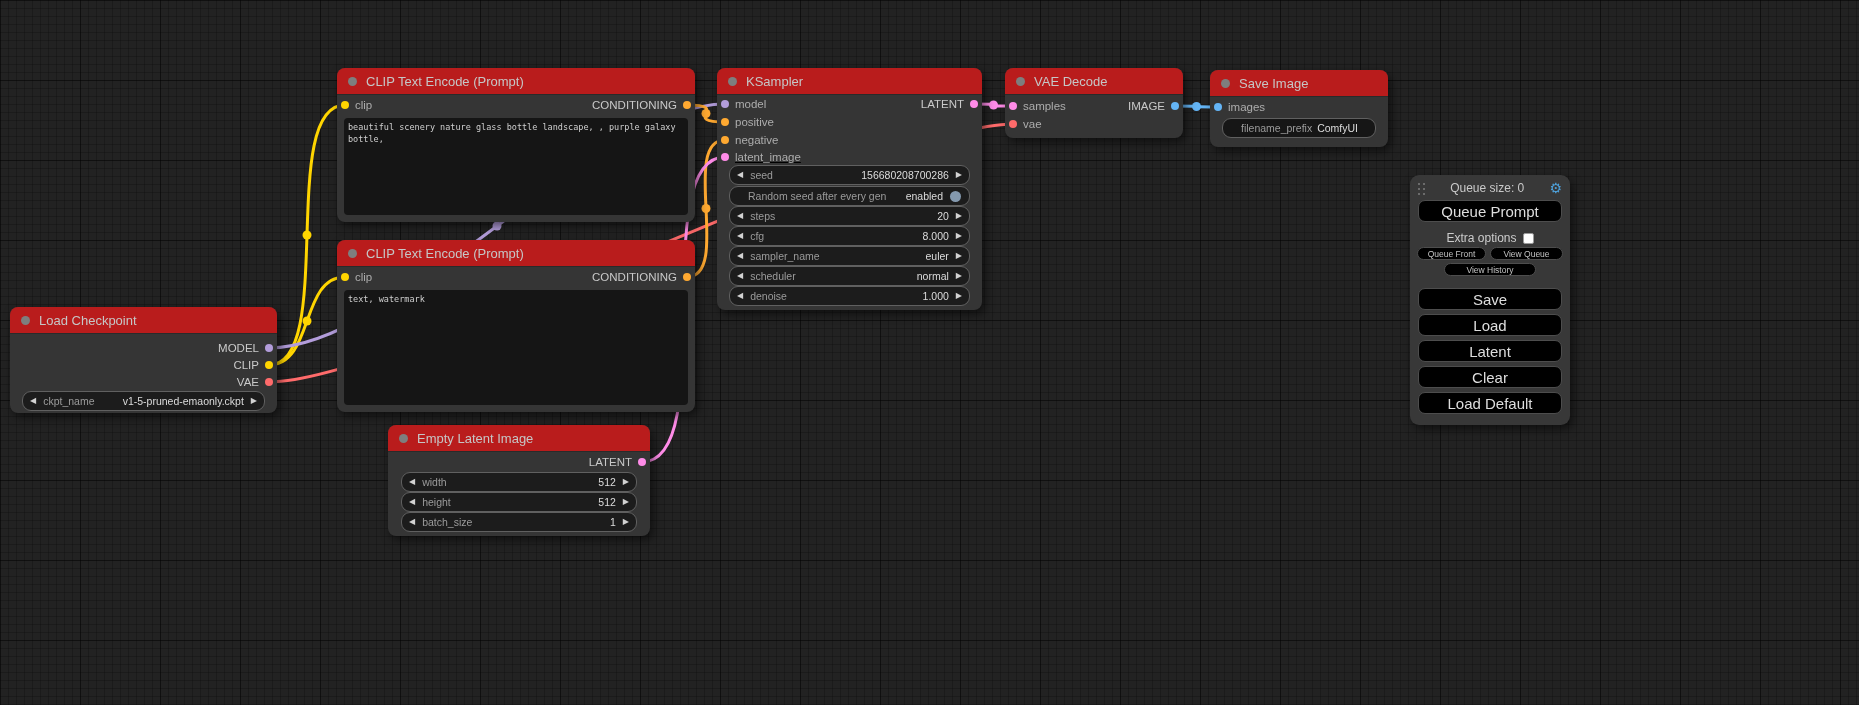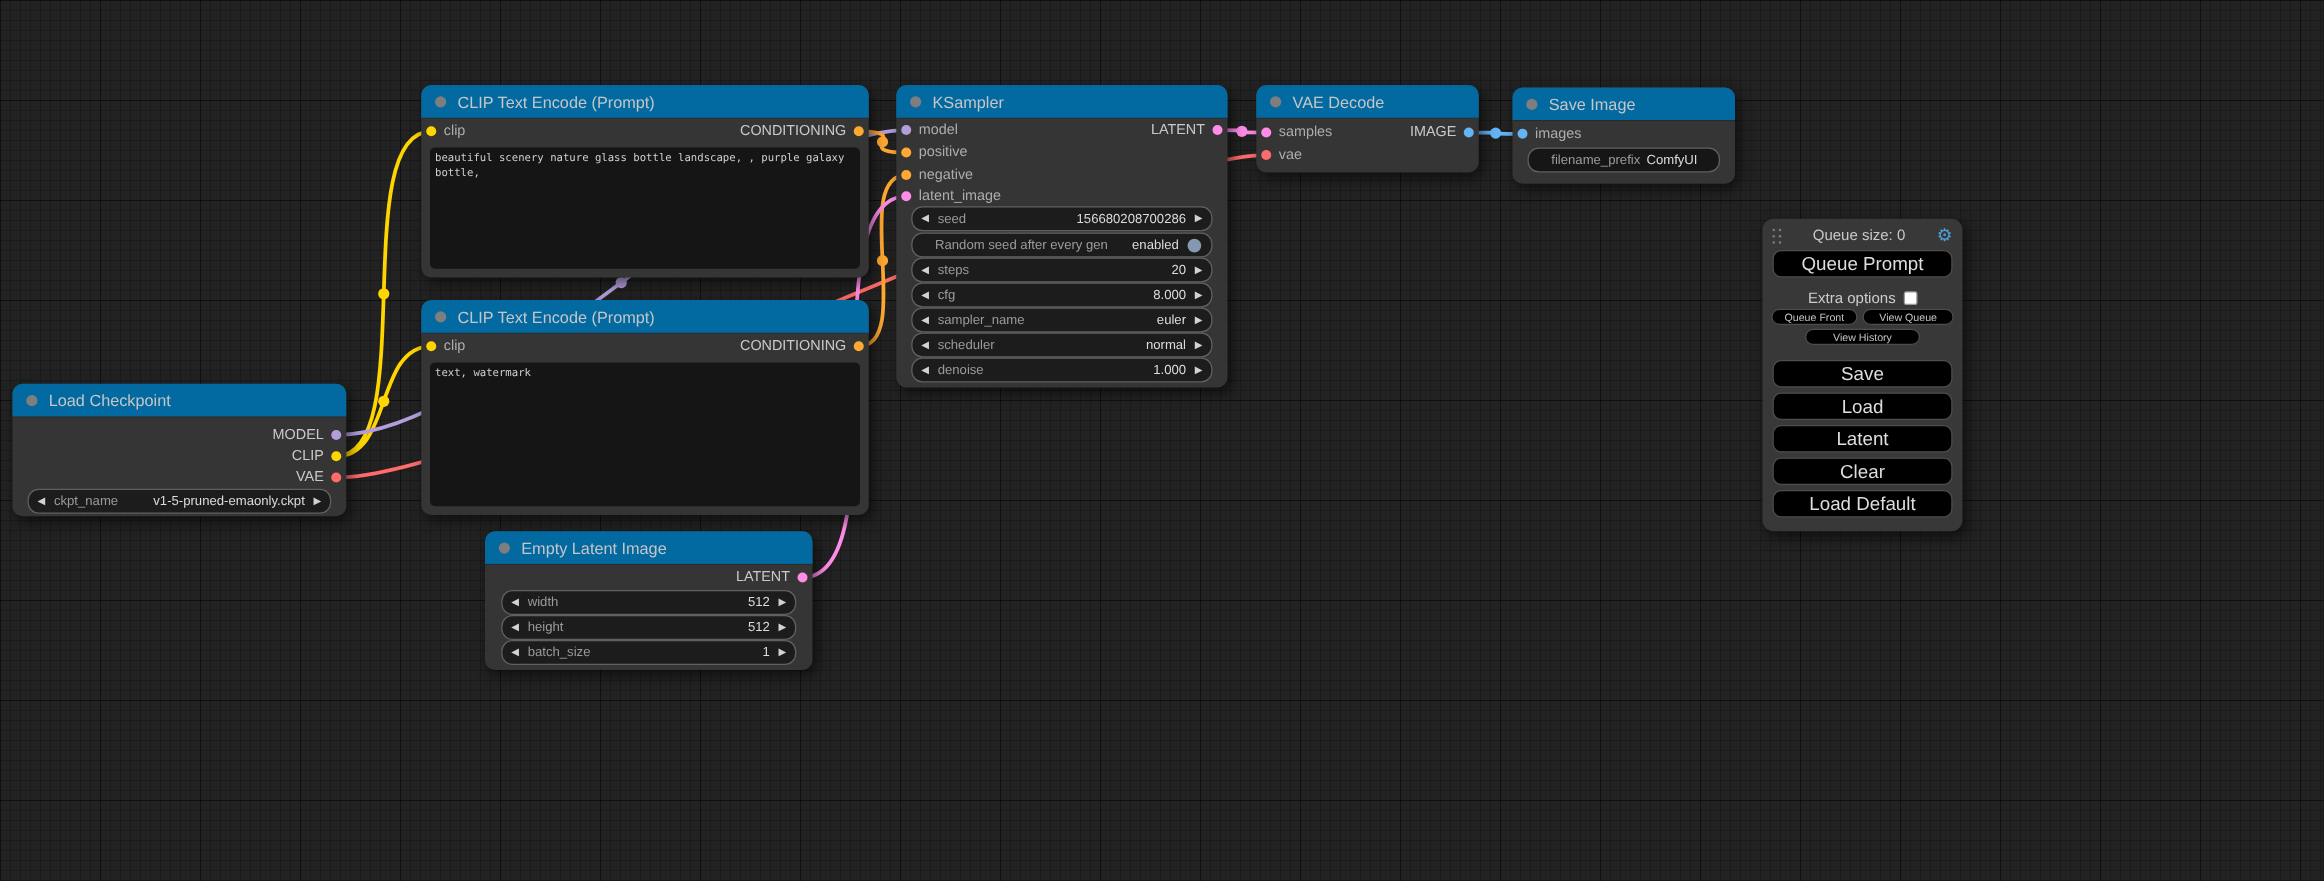--- a/index.html
+++ b/index.html
@@ -14,21 +14,21 @@
     background-size:80px 80px,80px 80px,8px 8px,8px 8px;
     font-family:"Liberation Sans",sans-serif;
   }
   #links{position:absolute;left:0;top:0;z-index:1;}
   .node{
     position:absolute;z-index:2;background:#353535;border-radius:8px;
     box-shadow:3px 4px 10px rgba(0,0,0,.55);
   }
   .node-title{
     height:26px;display:flex;align-items:center;gap:9px;padding:0 11px;
-    background:#0369a1;border-bottom:1px solid #2a2a2a;
+    background:#b91c1c;border-bottom:1px solid #2a2a2a;
     border-radius:8px 8px 0 0;color:#c6c6c6;font-size:13px;white-space:nowrap;
   }
   .collapse-dot{width:9px;height:9px;border-radius:50%;background:#7e7e7e;flex:0 0 auto;}
   .slot-row{position:absolute;left:0;right:0;height:16px;display:flex;align-items:center;padding:0 4px;gap:40px;}
   .slot-in{display:flex;align-items:center;gap:6px;font-size:11.5px;color:#adadad;}
   .slot-out{margin-left:auto;display:flex;align-items:center;gap:6px;font-size:11.5px;color:#c9c9c9;}
   .dot{width:8px;height:8px;border-radius:50%;background:#888;flex:0 0 auto;}
   .widget{
     position:absolute;height:20px;box-sizing:border-box;border:1px solid #606060;
     border-radius:9px;background:#1c1c1c;display:flex;align-items:center;
@@ -211,21 +211,21 @@
           <span class="dot" style="background: rgb(255, 169, 49);"></span>
           <span>positive</span>
         </span>
     </div>
     <div class="slot-row" style="top:64px;">
       <span class="slot-in">
           <span class="dot" style="background: rgb(255, 169, 49);"></span>
           <span>negative</span>
         </span>
     </div>
-    <div class="slot-row" style="top:81px;">
+    <div class="slot-row" style="top:81px;text-decoration:underline;">
       <span class="slot-in">
           <span class="dot" style="background: rgb(255, 140, 232);"></span>
           <span>latent_image</span>
         </span>
     </div>
     <div class="widget" style="left:12px;top:97px;width:241px;">
       <span class="arr">◀</span>
       <span class="wlabel">seed</span>
       <span class="wvalue">156680208700286</span>
       <span class="arr">▶</span>

